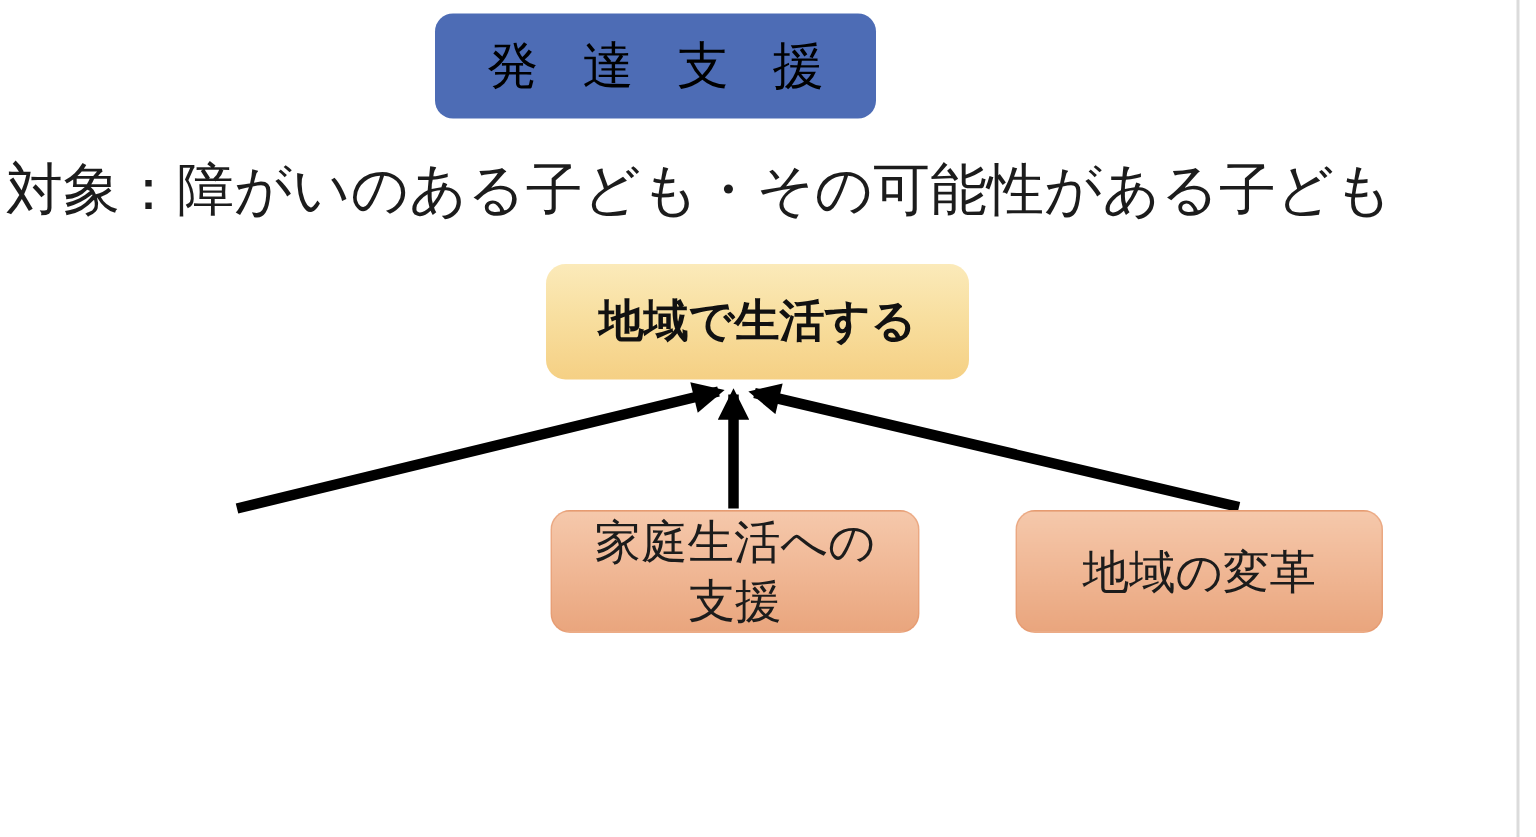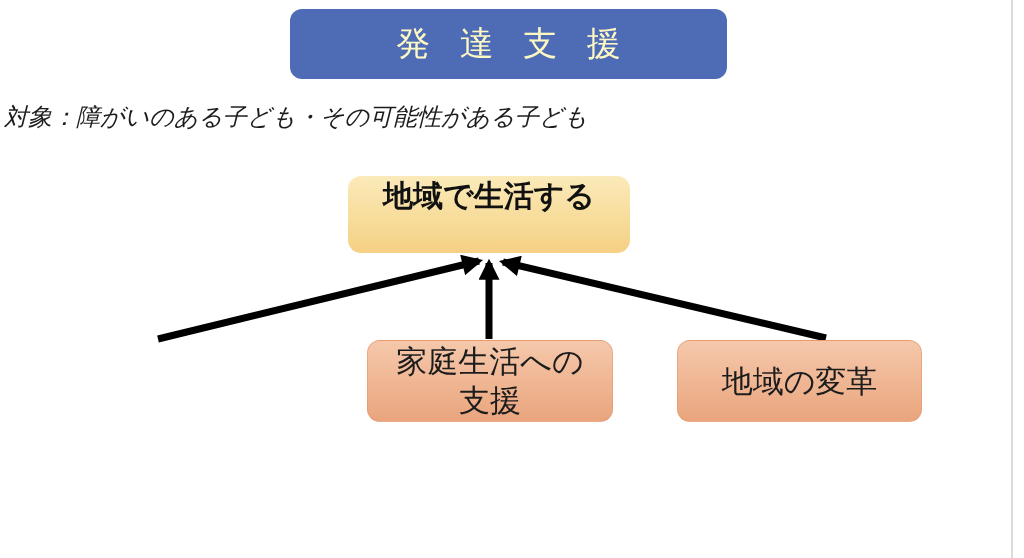--- a/index.html
+++ b/index.html
@@ -11,48 +11,47 @@
   }
   .slide {
     position: relative;
     width: 1024px; height: 558px;
     background: #ffffff;
   }
 
   .title-box {
     position: absolute;
     left: 290px; top: 9px;
-    width: 437px; height: 70px;
+    width: 294px; height: 70px;
     background: #4d6cb5;
     border-radius: 12px;
     display: flex; align-items: center; justify-content: center;
-    color: #fef9c3;
+    color: #000000;
     font-size: 34px;
     letter-spacing: 10px;
     text-indent: 10px; 
     z-index: 1;
   }
 
   .subject-line {
     position: absolute;
     left: 4px; top: 101px;
-    font-size: 24px;
+    font-size: 38px;
     color: #1c1c1c;
     white-space: nowrap;
     z-index: 1;
-    font-style: italic;
   }
 
   .goal-box {
     position: absolute;
-    left: 348px; top: 176px;
+    left: 364px; top: 176px;
     width: 282px; height: 77px;
     border-radius: 13px;
     background: linear-gradient(to bottom, #fbeaba 0%, #f8dfa0 45%, #f5d084 100%);
-    display: flex; justify-content: center;
+    display: flex; align-items: center; justify-content: center;
     font-size: 30px;
     font-weight: bold;
     color: #111111;
     z-index: 1;
   }
 
   .factor-box {
     position: absolute;
     top: 340px; height: 82px;
     border-radius: 13px;

